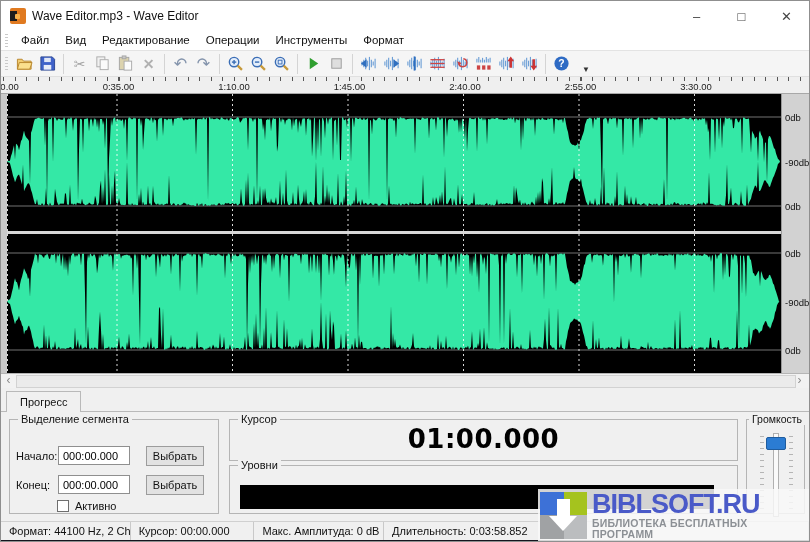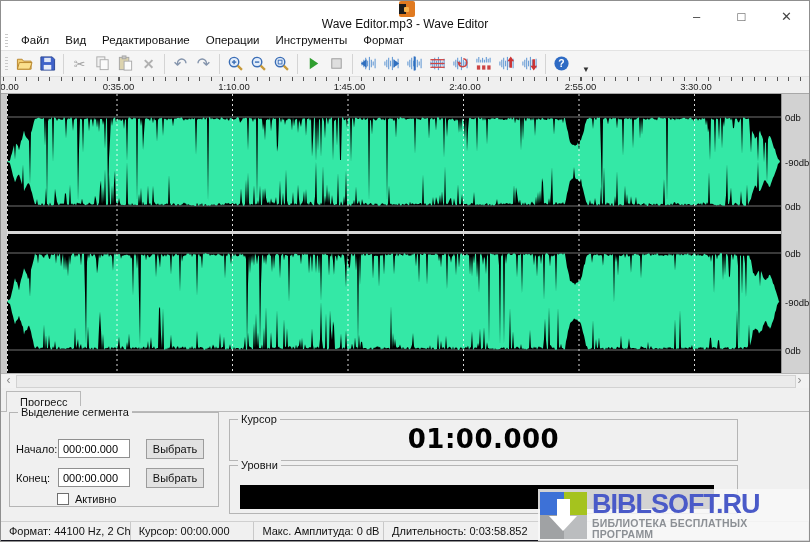--- a/index.html
+++ b/index.html
@@ -1,19 +1,19 @@
 <!DOCTYPE html>
 <html><head>
 <meta charset="utf-8">
 <style>
   html,body{margin:0;padding:0;background:#555;}
   *{box-sizing:border-box;font-family:"Liberation Sans",sans-serif;}
   .win{position:relative;width:810px;height:542px;background:#f0f0f0;border:1px solid #8f8f8f;overflow:hidden;}
   
-  .titlebar{position:absolute;left:0;top:0;width:100%;height:30px;background:#ffffff;display:flex;align-items:center;flex-direction:column;}
+  .titlebar{position:absolute;left:0;top:0;width:100%;height:30px;background:#ffffff;display:flex;align-items:center;}
   .appicon{width:16px;height:16px;margin:0 6px 0 9px;position:relative;background:#e07a20;border-radius:2px;overflow:hidden;}
   .appicon:before{content:"";position:absolute;left:0;top:3px;width:7px;height:10px;background:#1c1c1c;}
   .appicon:after{content:"";position:absolute;left:5px;top:6px;width:5px;height:5px;background:#f7b14a;border-radius:1px;}
   .title{font-size:12px;color:#111;}
   .wincontrols{position:absolute;right:0;top:0;height:30px;display:flex;}
   .winbtn{width:45px;height:30px;display:flex;align-items:center;justify-content:center;font-size:13px;color:#444;cursor:default;}
   
   .menubar{position:absolute;left:0;top:30px;width:100%;height:20px;background:#fff;display:flex;align-items:center;border-bottom:1px solid #e3e3e3;}
   .grip{width:3px;height:14px;margin:0 5px 0 4px;background:repeating-linear-gradient(180deg,#c9c9c9 0 1px,transparent 1px 3px);}
   .menu-item{padding:0 8px;font-size:11.5px;color:#111;line-height:19px;}
@@ -40,21 +40,21 @@
   .sarrow{position:absolute;top:0;width:15px;height:14px;color:#8a8a8a;font-size:12px;line-height:13px;text-align:center;}
   .sarrow.left{left:0;} .sarrow.right{right:2px;}
   
   .tabrow{position:absolute;left:0;top:387px;width:100%;height:24px;background:#f0f0f0;border-bottom:1px solid #b9b9b9;}
   .tab{position:absolute;left:5px;top:3px;height:21px;padding:0 13px;background:#f0f0f0;border:1px solid #b9b9b9;border-bottom:none;font-size:11px;line-height:20px;color:#111;}
   .adlink{position:absolute;right:9px;top:5px;font-size:11.5px;font-weight:bold;color:#1d8a1d;text-decoration:underline;}
   
   .panel{position:absolute;left:0;top:411px;width:100%;height:109px;background:#f0f0f0;}
   .group{position:absolute;border:1px solid #b5b5b5;}
   .glabel{position:absolute;left:8px;top:-7px;background:#f0f0f0;padding:0 3px;font-size:11px;color:#111;white-space:nowrap;}
-  .group.seg{left:8px;top:0;width:210px;height:95px;padding-left:48px;}
+  .group.seg{left:8px;top:7px;width:210px;height:95px;padding-left:48px;}
   .flabel{position:absolute;font-size:11px;color:#111;}
   .flabel.l1{left:6px;top:30px;} .flabel.l2{left:6px;top:59px;}
   .field{position:absolute;width:72px;height:19px;border:1px solid #8f8f8f;background:#fff;font-size:11px;padding:0 0 0 4px;}
   .field.f1{left:48px;top:26px;} .field.f2{left:48px;top:55px;}
   .btn{position:absolute;width:58px;height:20px;background:#e2e2e2;border:1px solid #9c9c9c;font-size:11px;color:#111;padding:0;}
   .btn.b1{left:136px;top:26px;} .btn.b2{left:136px;top:55px;}
   .cb{position:absolute;left:47px;top:80px;width:12px;height:12px;background:#fff;border:1px solid #6e6e6e;}
   .cblabel{position:absolute;left:65px;top:80px;font-size:11px;color:#111;}
   .group.cur{left:228px;top:7px;width:509px;height:42px;}
   .curval{position:absolute;left:0;top:4px;width:100%;text-align:center;font-family:"DejaVu Sans",sans-serif;font-size:26px;font-weight:bold;color:#000;letter-spacing:0.5px;}
@@ -426,20 +426,27 @@
     <div class="group cur">
       <span class="glabel">Курсор</span>
       <div class="curval">01:00.000</div>
     </div>
 
     <div class="group lev">
       <span class="glabel">Уровни</span>
       <div class="levelbar"></div>
     </div>
 
+    <div class="group vol">
+      <span class="glabel voll">Громкость</span>
+      <div class="vticks tl"></div>
+      <div class="vticks tr"></div>
+      <div class="vtrack"></div>
+      <div class="vhandle"></div>
+    </div>
 
   </div>
 
   <div class="statusbar" id="status-bar">
       <div class="sitem" style="width: 130px;">Формат: 44100 Hz, 2 Ch.</div>
       <div class="sitem" style="width: 124px;">Курсор: 00:00.000</div>
       <div class="sitem" style="width: 130px;">Макс. Амплитуда: 0 dB</div>
       <div class="sitem" style="width: 426px;">Длительность: 0:03:58.852</div>
     </div>
   <div class="darkstrip"></div>

